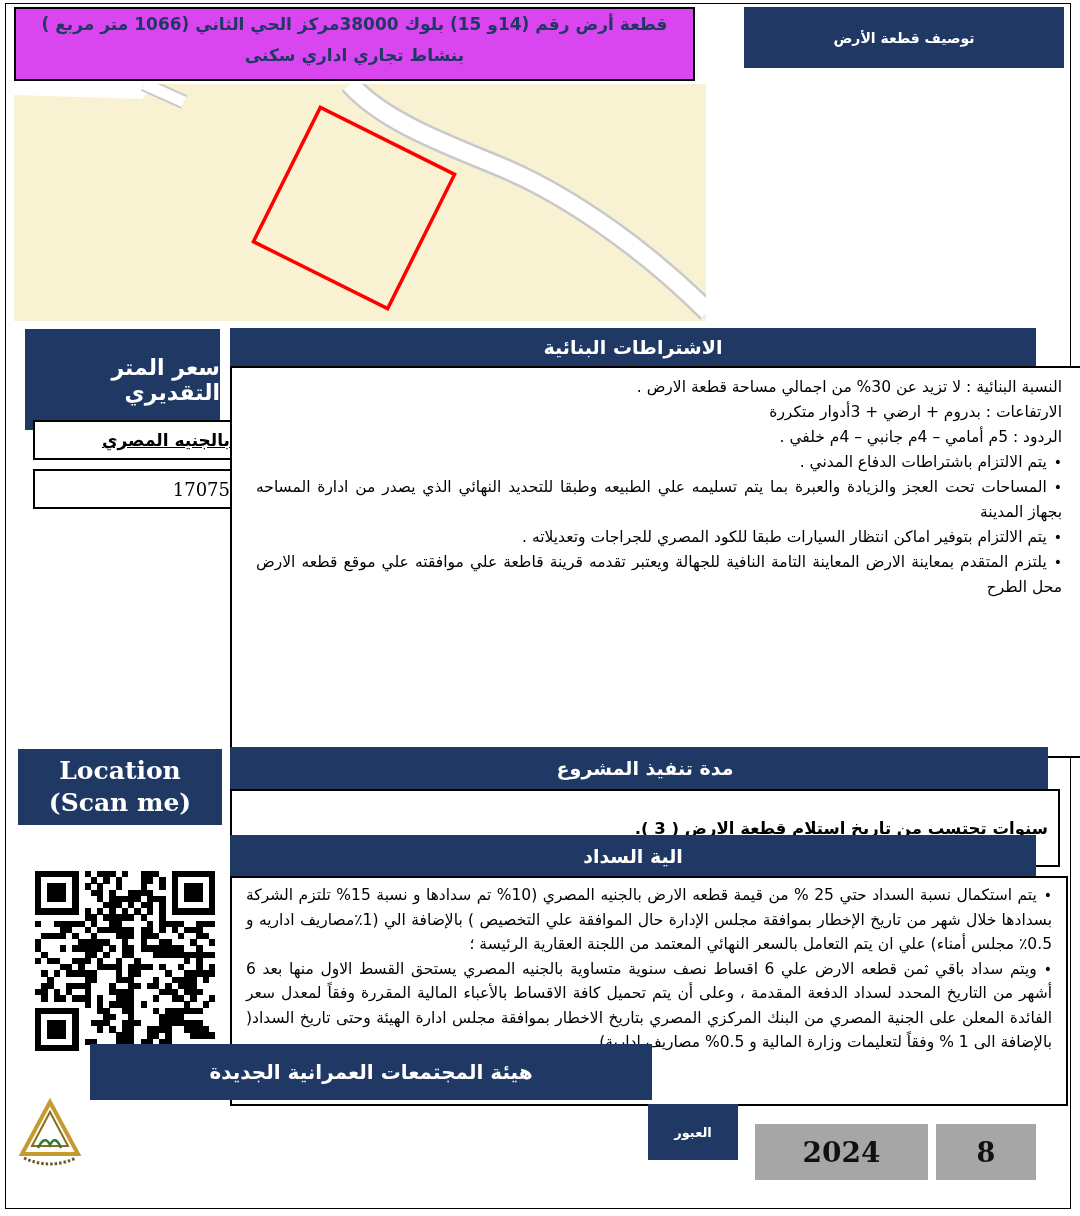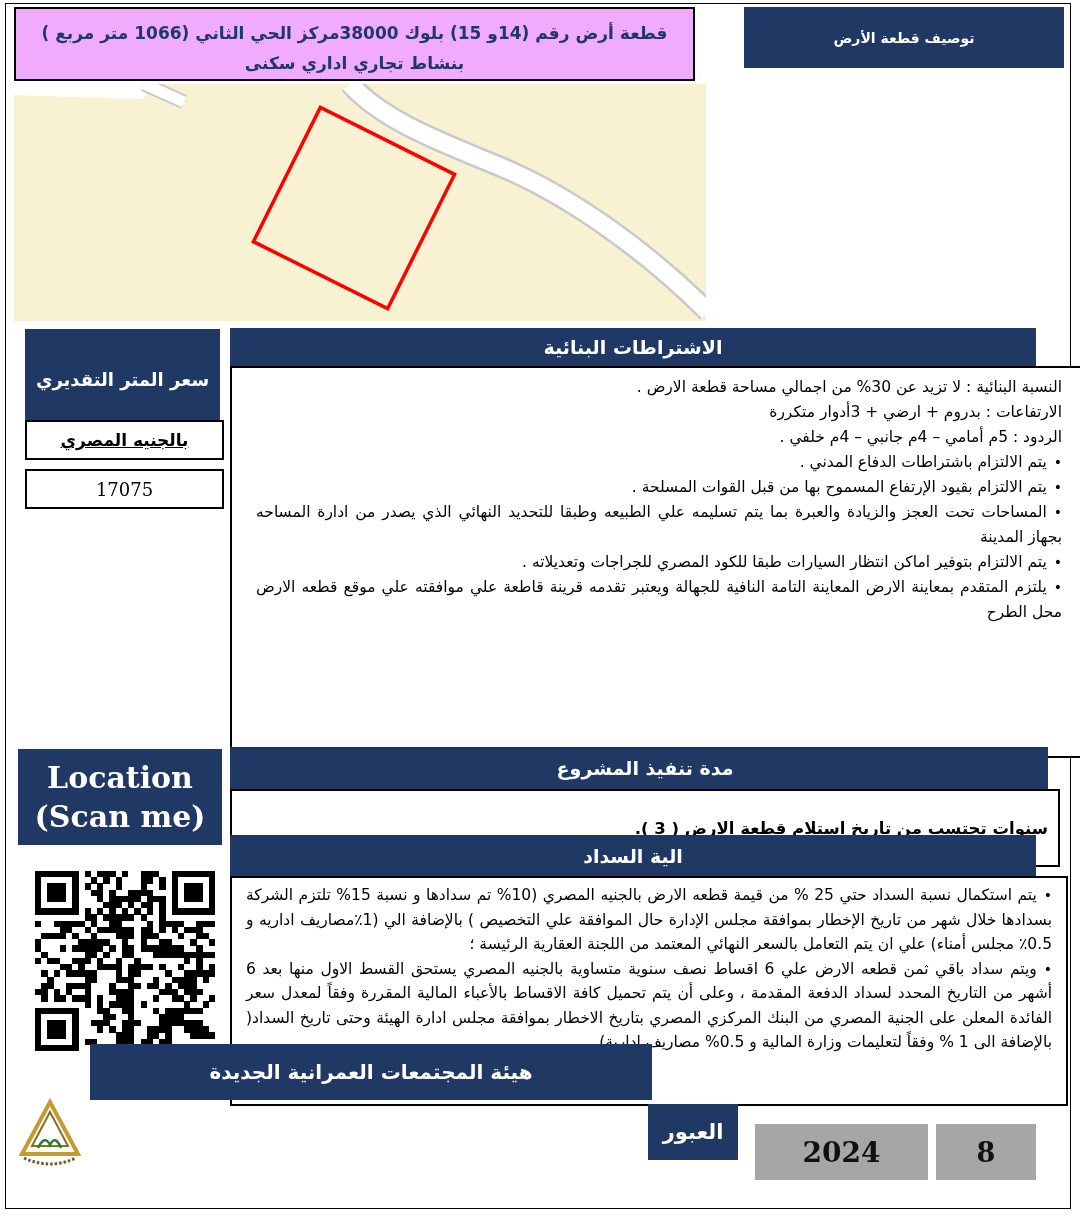--- a/index.html
+++ b/index.html
@@ -1,53 +1,53 @@
 <!DOCTYPE html>
 <html><head>
 <meta charset="utf-8">
 <style>
   html,body{margin:0;padding:0;}
   body{width:1080px;height:1216px;position:relative;overflow:hidden;background:#ffffff;
        font-family:"DejaVu Sans",sans-serif;}
   .abs{position:absolute;}
   .outer-border{left:5px;top:3px;width:1064px;height:1204px;border:1px solid #000;}
   .blue-box{background:#1f3864;color:#ffffff;display:flex;align-items:center;justify-content:center;text-align:center;}
-  .white-box{background:#ffffff;border:2px solid #000;display:flex;align-items:center;justify-content:center;}
+  .white-box{background:#ffffff;border:2px solid #000;display:flex;align-items:center;justify-content:flex-start;margin-left:8px;}
 
   .header-title{left:744px;top:7px;width:320px;height:61px;font-size:14px;font-weight:bold;}
-  .header-desc{left:14px;top:7px;width:677px;height:70px;background:#f0abfc;border:2px solid #000;
-               display:flex;align-items:flex-end;justify-content:center;overflow:hidden;}
+  .header-desc{left:14px;top:7px;width:677px;height:70px;background:#d946ef;border:2px solid #000;
+               display:flex;align-items:flex-start;justify-content:center;overflow:hidden;}
   .header-desc .desc-text{color:#1f3864;font-weight:bold;font-size:17px;line-height:1.8;text-align:center;padding:0 14px;}
 
   .map{left:14px;top:84px;width:692px;height:237px;}
 
-  .price-label{left:25px;top:329px;width:195px;height:101px;font-size:18px;font-weight:bold;text-align:right;}
+  .price-label{left:25px;top:329px;width:195px;height:101px;font-size:22px;font-weight:bold;text-align:right;}
   .price-currency{left:25px;top:420px;width:195px;height:36px;font-size:17px;font-weight:bold;color:#000;}
   .price-currency span{text-decoration:underline;}
   .price-value{left:25px;top:469px;width:195px;height:36px;font-size:18px;color:#000;font-family:"DejaVu Serif",serif;}
 
   .section-header{font-size:19px;font-weight:bold;}
   .req-header{left:230px;top:328px;width:806px;height:38px;}
   .req-body{left:230px;top:366px;width:806px;height:374px;background:#fff;border:2px solid #000;
             padding:7px 24px;font-size:15.5px;line-height:25px;color:#000;text-align:justify;overflow:hidden;}
   .dur-header{left:230px;top:747px;width:806px;height:42px;padding-left:12px;}
   .dur-body{left:230px;top:789px;width:806px;height:42px;background:#fff;border:2px solid #000;
             display:flex;align-items:center;padding:16px 10px;font-weight:bold;font-size:16.5px;color:#000;}
   .pay-header{left:230px;top:835px;width:806px;height:41px;}
   .pay-body{left:230px;top:876px;width:806px;height:216px;background:#fff;border:2px solid #000;
             padding:5px 14px;font-size:15.5px;line-height:24.5px;color:#000;text-align:justify;overflow:hidden;}
   .li .bullet:not(:empty){margin-left:7px;font-size:14px;}
 
-  .loc-box{left:18px;top:749px;width:204px;height:96px;font-family:"DejaVu Serif","Liberation Serif",serif;
-           font-weight:bold;font-size:30px;line-height:1.3;}
+  .loc-box{left:18px;top:749px;width:204px;height:76px;font-family:"DejaVu Serif","Liberation Serif",serif;
+           font-weight:bold;font-size:25px;line-height:1.3;}
   .qr{left:35px;top:871px;width:180px;height:180px;background:#fff;}
 
   .logo{left:16px;top:1096px;width:68px;height:74px;}
   .authority-bar{left:90px;top:1044px;width:562px;height:56px;font-size:20px;font-weight:bold;}
-  .city-box{left:648px;top:1104px;width:90px;height:56px;font-size:21px;font-weight:bold;}
+  .city-box{left:648px;top:1104px;width:90px;height:56px;font-size:13px;font-weight:bold;}
   .gray-box{background:#a6a6a6;color:#111111;display:flex;align-items:center;justify-content:center;
             font-family:"DejaVu Serif","Liberation Serif",serif;font-weight:bold;margin-top:20px;}
   .year-box{left:755px;top:1104px;width:173px;height:56px;font-size:28px;}
   .pagenum-box{left:936px;top:1104px;width:100px;height:56px;font-size:27px;}
 </style>
 </head>
 <body>
 
 <div dir="rtl">
 
@@ -88,21 +88,20 @@
   <div class="abs req-body">
 
       <div class="li"><span class="bullet"></span><span class="txt">النسبة البنائية : لا تزيد عن 30% من اجمالي مساحة قطعة الارض .</span></div>
 
       <div class="li"><span class="bullet"></span><span class="txt">الارتفاعات : بدروم + ارضي + 3أدوار متكررة</span></div>
 
       <div class="li"><span class="bullet"></span><span class="txt">الردود : 5م أمامي – 4م جانبي – 4م خلفي .</span></div>
 
       <div class="li"><span class="bullet">•</span><span class="txt">يتم الالتزام باشتراطات الدفاع المدني .</span></div>
 
-      <div class="li"><span class="bullet">•</span><span class="txt">يتم الالتزام بقيود الإرتفاع المسموح بها من قبل القوات المسلحة .</span></div>
 
       <div class="li"><span class="bullet">•</span><span class="txt">المساحات تحت العجز والزيادة والعبرة بما يتم تسليمه علي الطبيعه وطبقا للتحديد النهائي الذي يصدر من ادارة المساحه بجهاز المدينة</span></div>
 
       <div class="li"><span class="bullet">•</span><span class="txt">يتم الالتزام بتوفير اماكن انتظار السيارات طبقا للكود المصري للجراجات وتعديلاته .</span></div>
 
       <div class="li"><span class="bullet">•</span><span class="txt">يلتزم المتقدم بمعاينة الارض المعاينة التامة النافية للجهالة ويعتبر تقدمه قرينة قاطعة علي موافقته علي موقع قطعه الارض محل الطرح</span></div>
     </div>
 
   <div class="abs blue-box loc-box" dir="ltr">
     <div>

